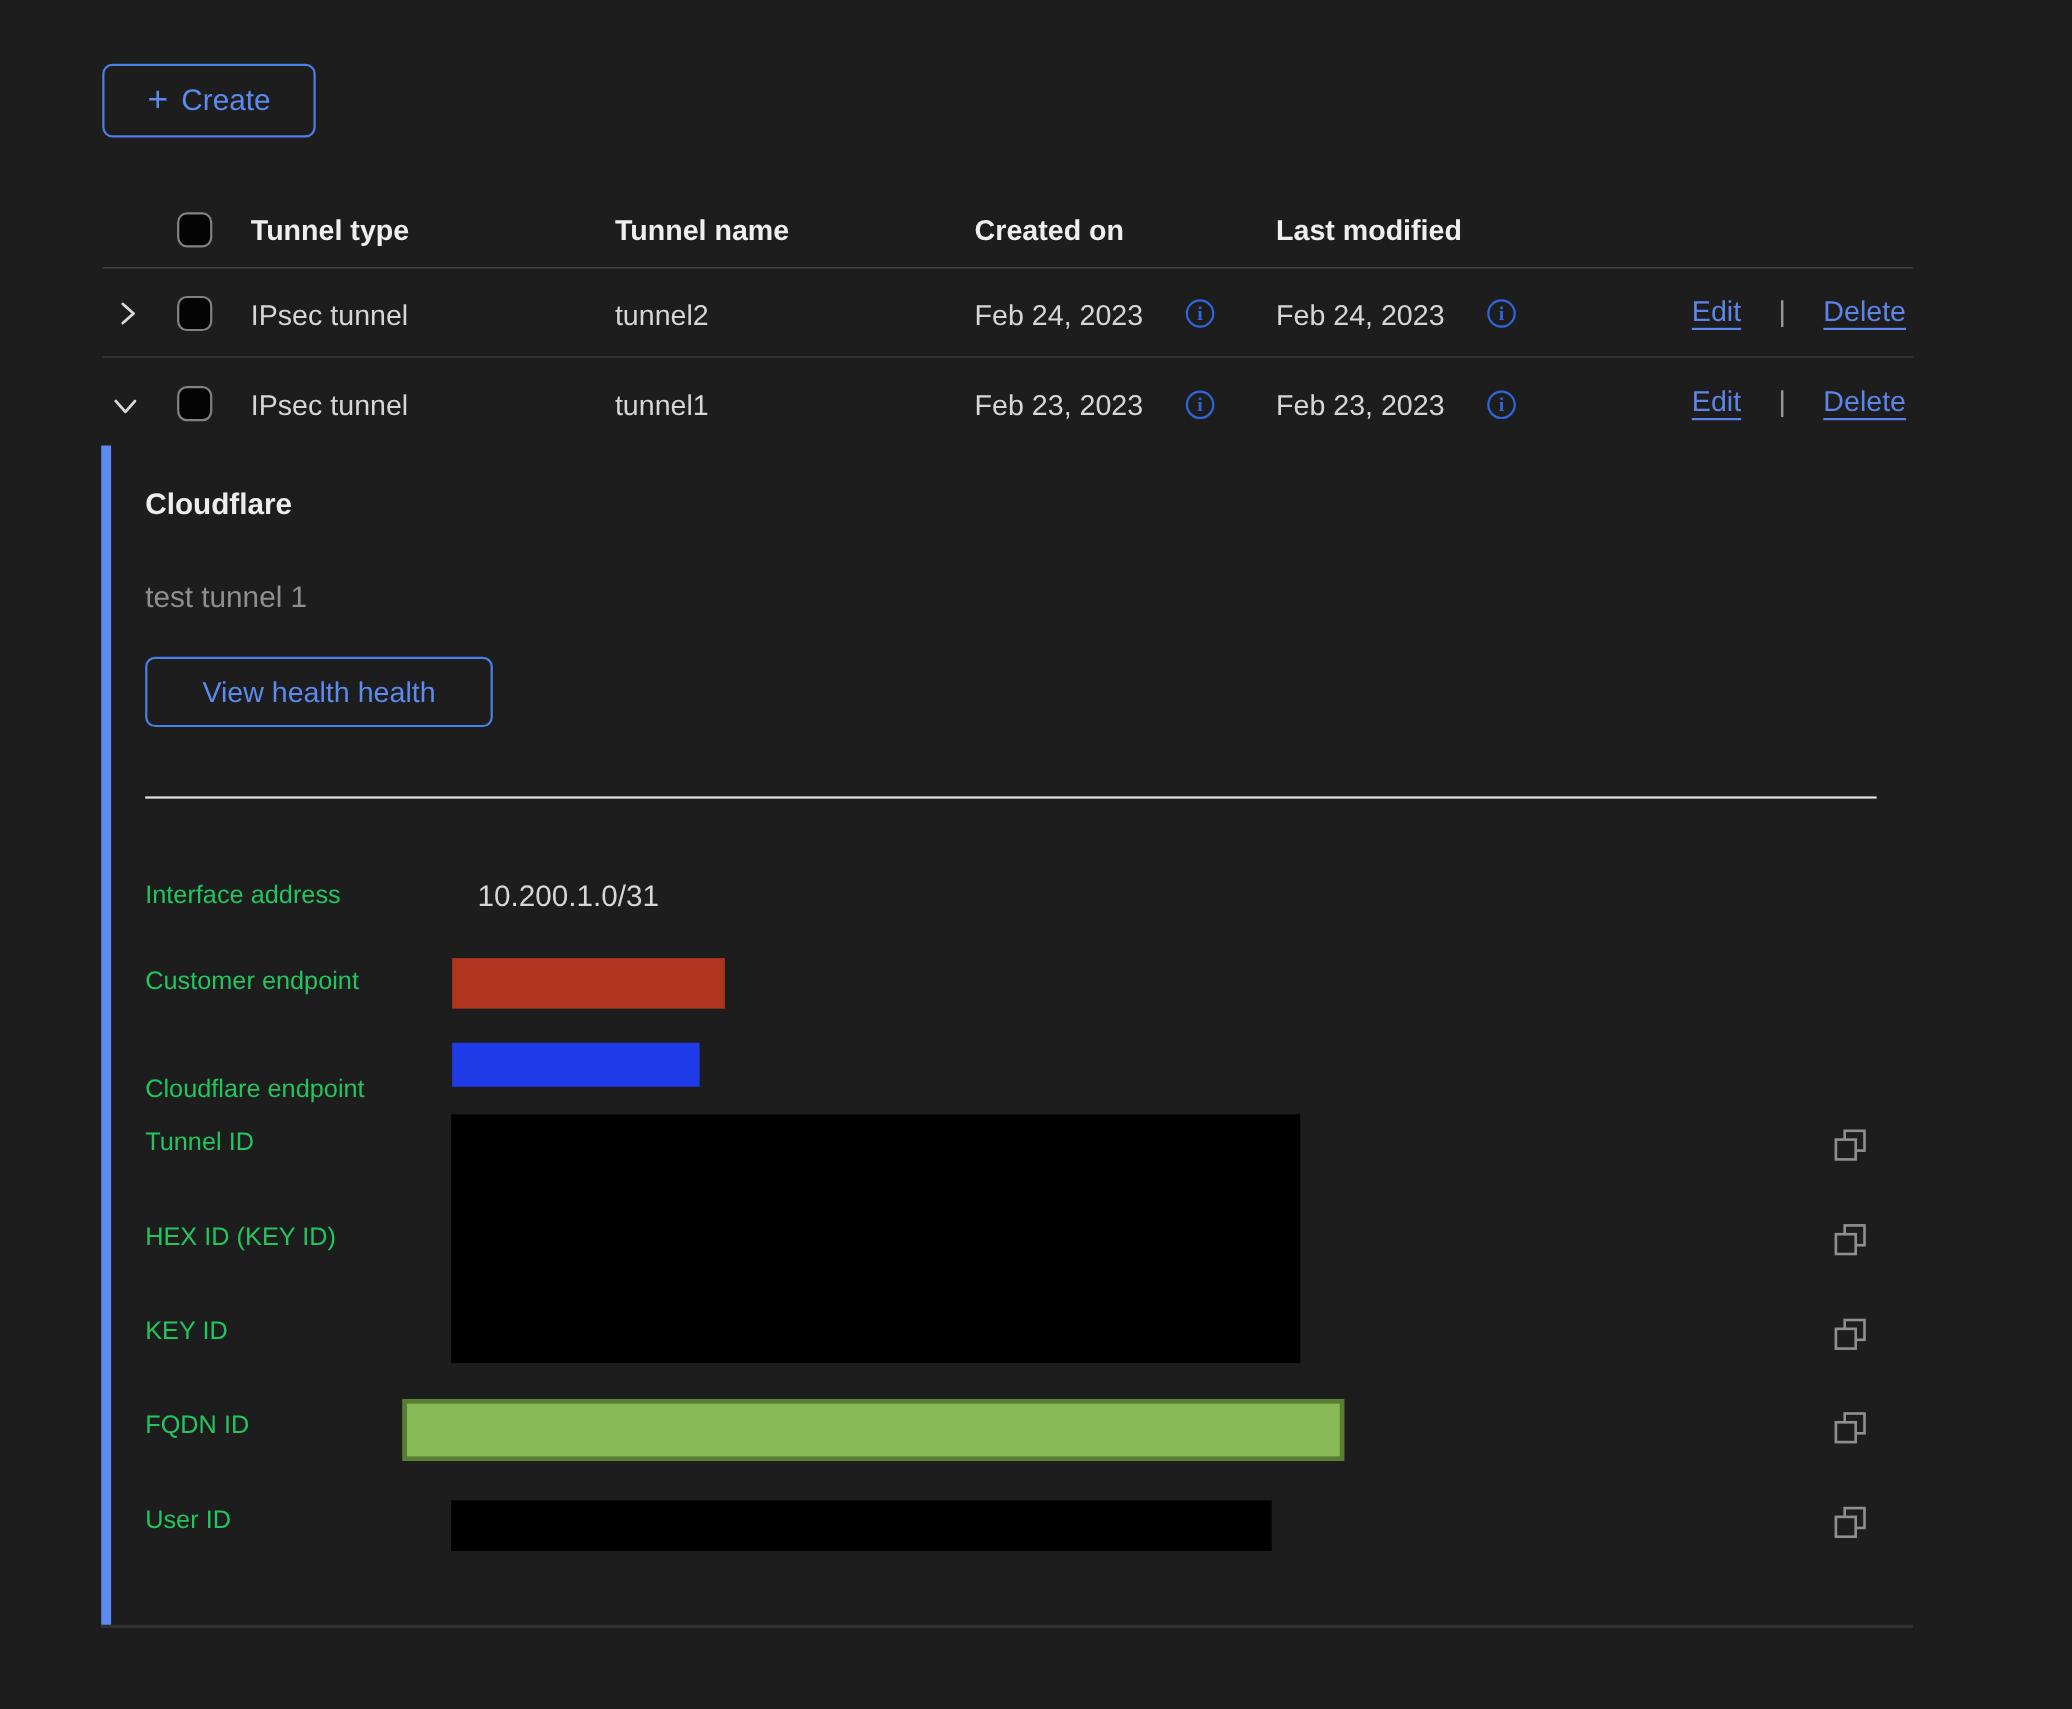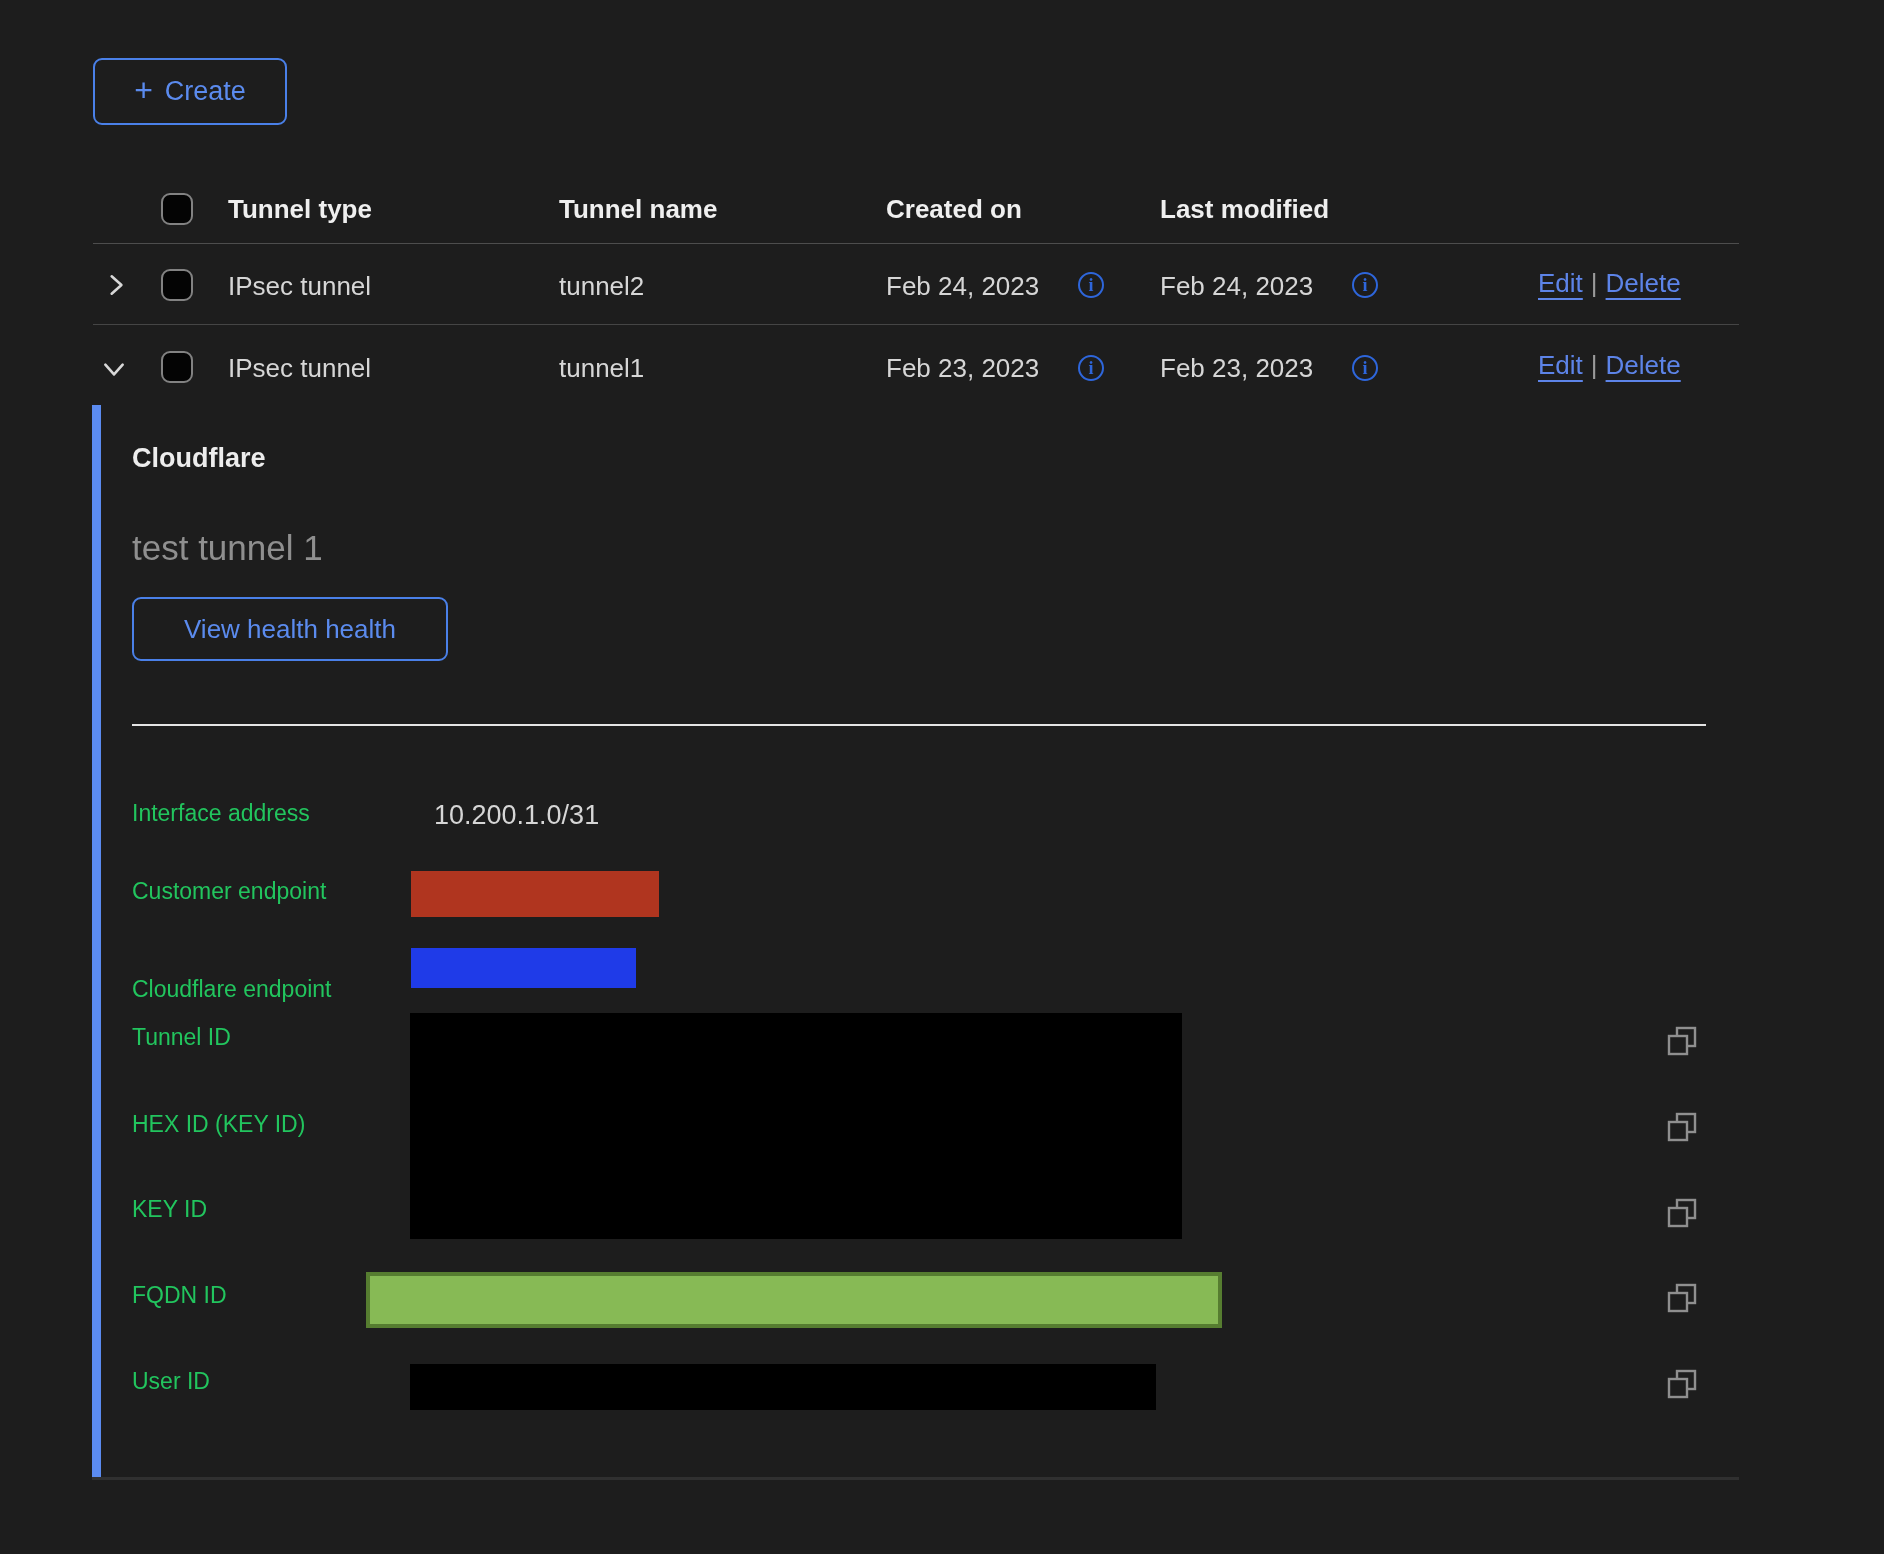--- a/index.html
+++ b/index.html
@@ -24,28 +24,28 @@
     position:absolute; width:32px; height:32px; box-sizing:border-box;
     border:2px solid #828282; border-radius:9px; background:#040404; cursor:pointer;
   }
   .chev { position:absolute; width:26px; height:26px; cursor:pointer; }
   .info {
     position:absolute; width:26px; height:26px; box-sizing:border-box;
     border:2px solid #2e66db; border-radius:50%; color:#2e66db;
     display:flex; align-items:center; justify-content:center;
     font-family:"Liberation Serif", serif; font-size:18px; font-weight:bold; cursor:pointer;
   }
-  .actions { position:absolute; display:flex; align-items:center; gap:8px; font-size:26px; }
+  .actions { position:absolute; display:flex; align-items:center; gap:34px; font-size:26px; }
   .link { color:#5d84e8; text-decoration:underline; text-underline-offset:6px; cursor:pointer; }
   .pipe { color:#9a9a9a; }
 
   
   .expand-bar { position:absolute; left:92px; top:405px; width:9px; height:1073px; background:#5b8bf0; }
   .section-title { position:absolute; font-size:27px; font-weight:bold; color:#ededed; }
-  .muted { position:absolute; font-size:35px; color:#8f8f8f; }
+  .muted { position:absolute; font-size:27px; color:#8f8f8f; }
   .divider-light { position:absolute; height:2px; background:#e4e4e4; }
   .divider-dark { position:absolute; height:3px; background:#303030; }
   .field-label { position:absolute; font-size:23px; color:#22c55e; white-space:nowrap; }
   .field-value { position:absolute; font-size:27px; color:#d6d6d6; white-space:nowrap; }
   .redact { position:absolute; }
   .red-redact { background:#b0351f; }
   .blue-redact { background:#1f3be8; }
   .black-redact { background:#000000; }
   .green-redact { background:#87ba55; border:4px solid #567d30; box-sizing:border-box; }
   .copy-btn { position:absolute; width:32px; height:32px; cursor:pointer; }

